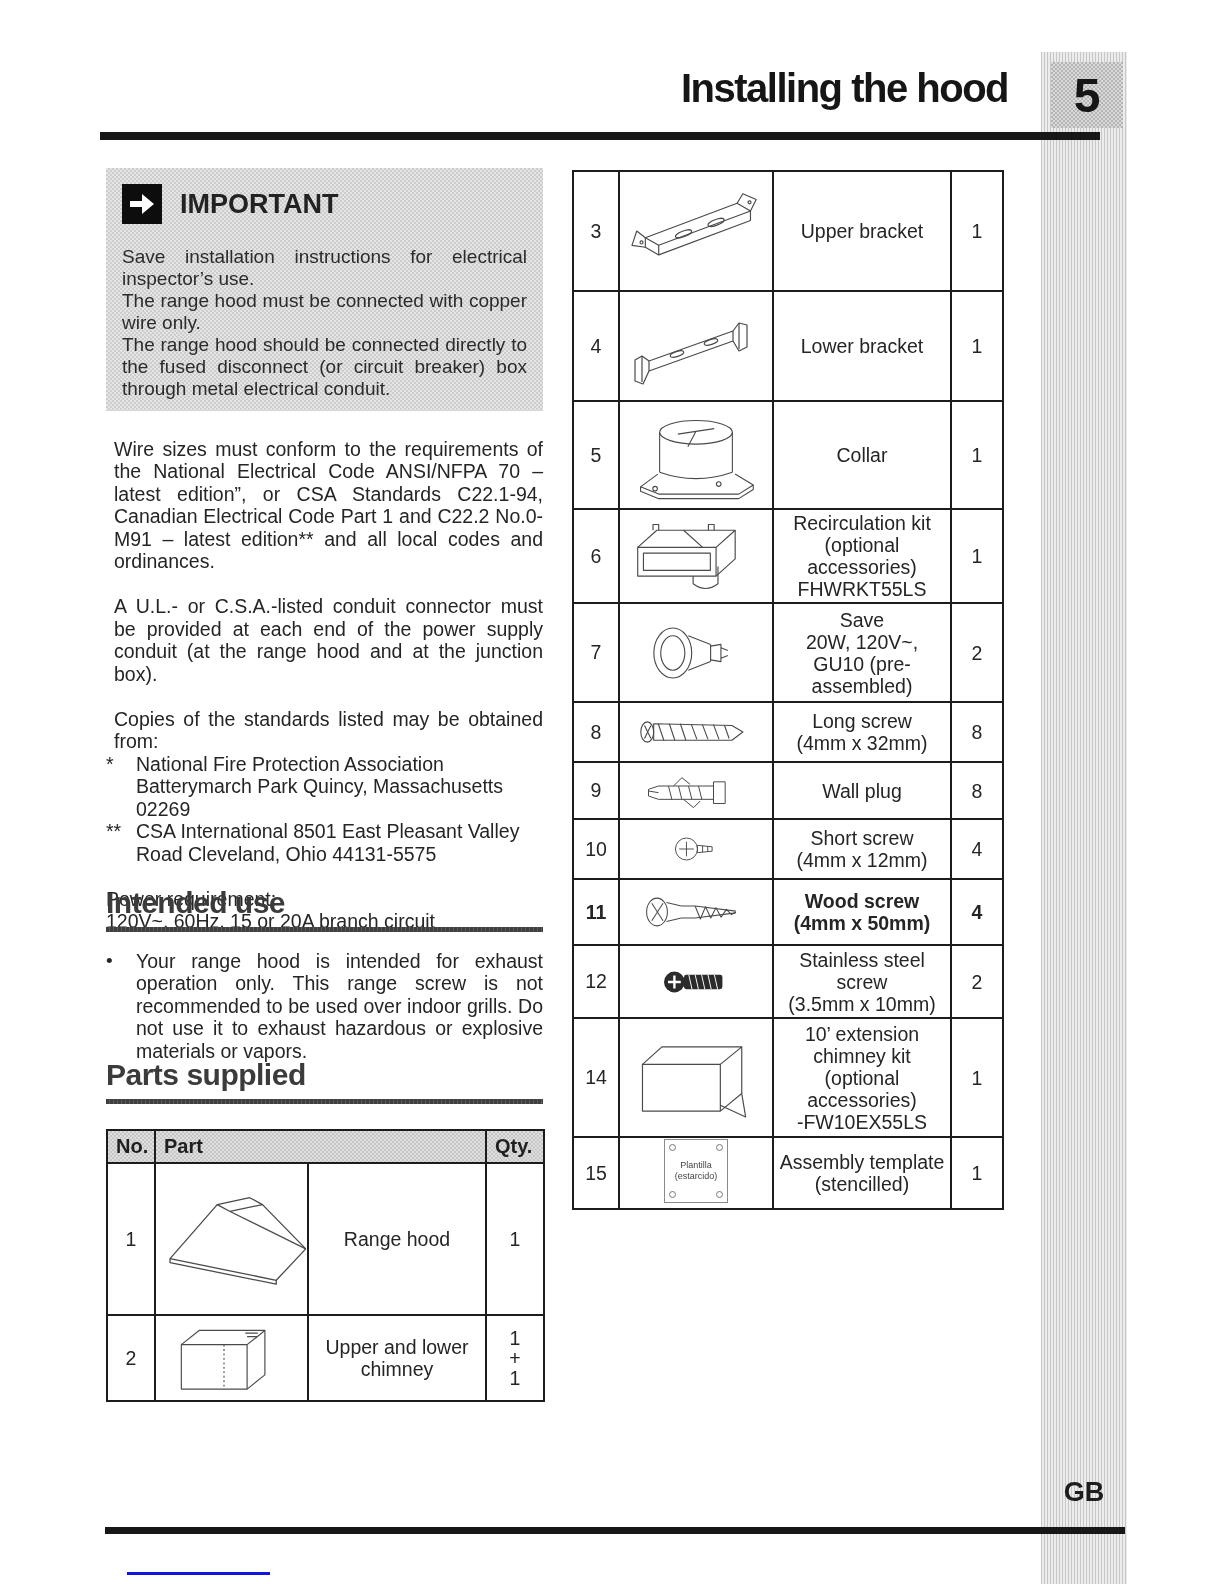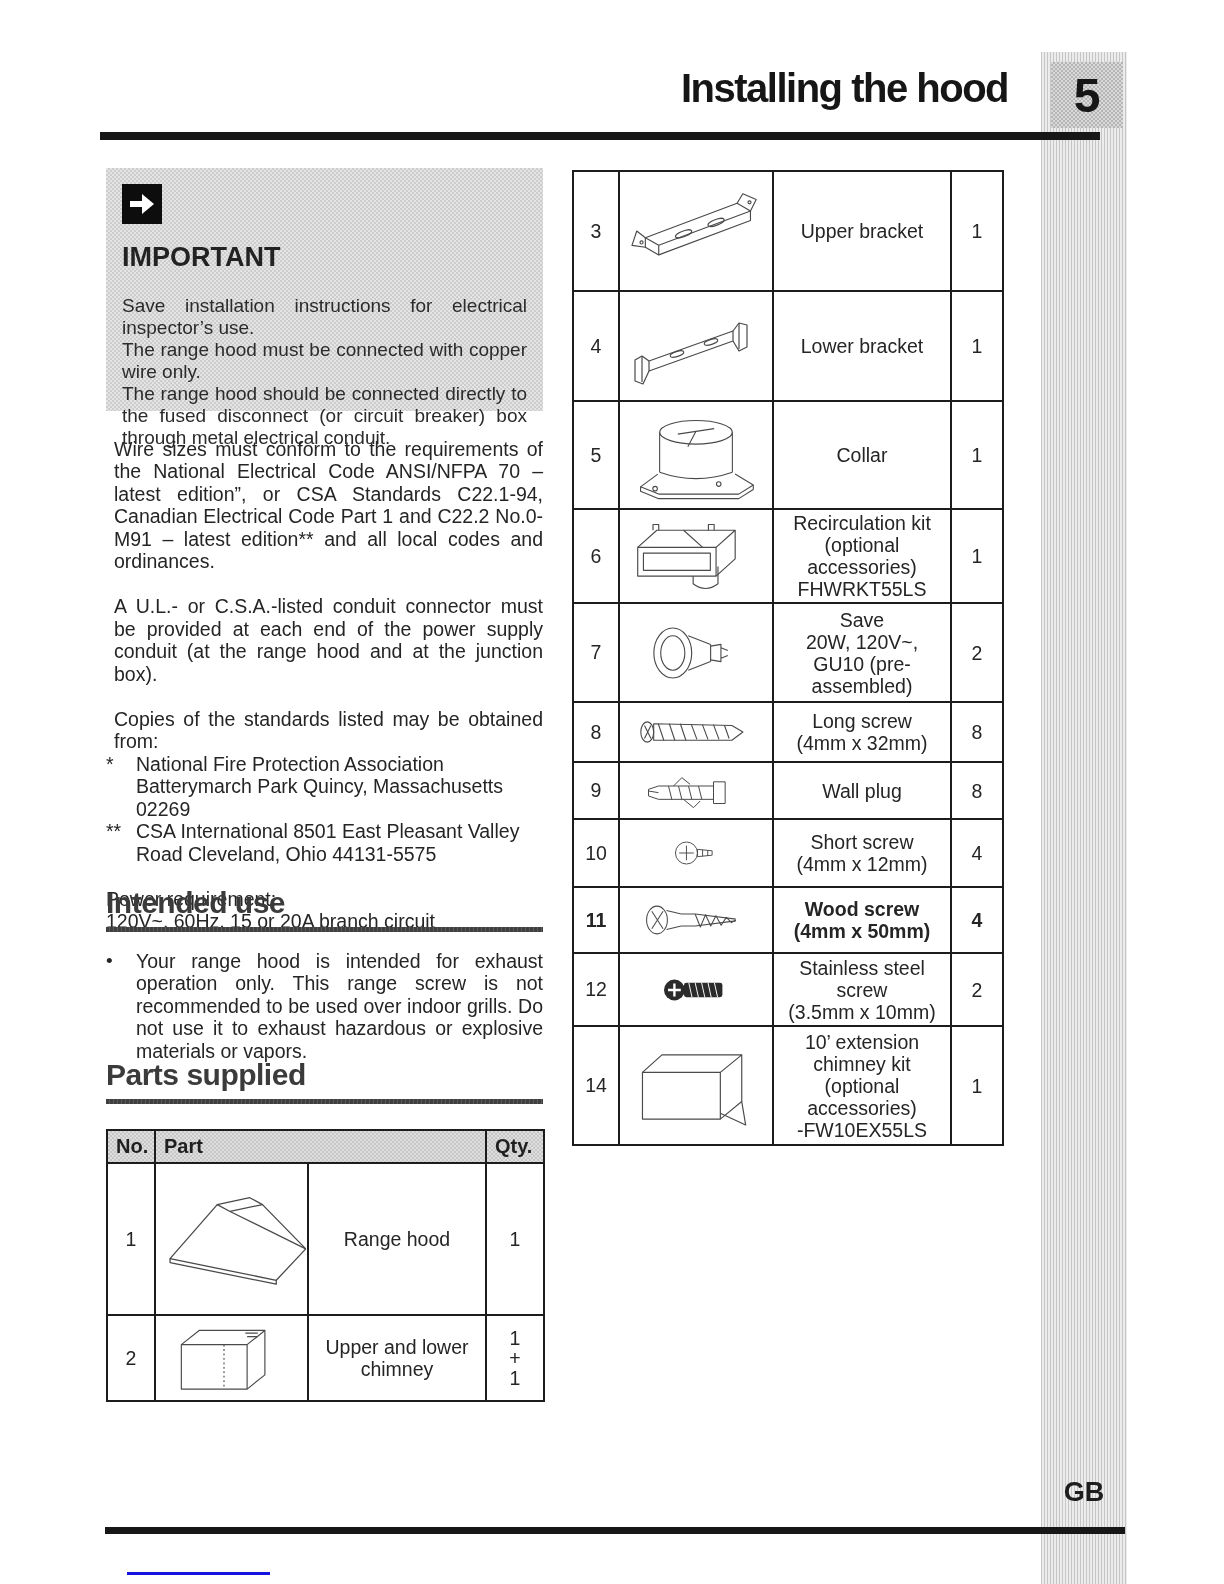--- a/index.html
+++ b/index.html
@@ -20,21 +20,21 @@
   .doc-title{position:absolute;left:500px;top:66px;width:508px;text-align:right;
         font-size:40px;font-weight:bold;letter-spacing:-1.5px;color:#161616;}
   .rule-top{position:absolute;left:100px;top:132px;width:1000px;height:8px;background:#171717;}
   .rule-bottom{position:absolute;left:105px;top:1527px;width:1020px;height:7px;background:#171717;}
   .blue-line{position:absolute;left:127px;top:1572px;width:143px;height:3px;background:#1414e0;}
 
   
   .important-box{position:absolute;left:106px;top:168px;width:437px;height:243px;
         box-sizing:border-box;padding:16px 16px 0 16px;
         background:repeating-conic-gradient(#cdcdcd 0% 25%,#e4e4e4 0% 50%) 0 0/4px 4px;}
-  .imp-head{display:flex;gap:18px;flex-direction:column;}
+  .imp-head{display:flex;align-items:center;gap:18px;}
   .imp-icon{width:40px;height:40px;background:#0d0d0d;display:flex;align-items:center;justify-content:center;flex:0 0 auto;}
   .imp-title{font-size:27px;font-weight:bold;color:#222;}
   .imp-body{margin-top:22px;font-size:19px;line-height:22px;color:#2b2b2b;}
   .imp-body p{margin:0;text-align:justify;}
 
   
   .body-flow{position:absolute;left:106px;top:438px;width:437px;
         font-size:19.5px;line-height:22.4px;color:#252525;}
   .body-flow p{margin:0 0 23px 8px;text-align:justify;}
   .body-flow p.tight{margin-bottom:0;}
@@ -296,21 +296,21 @@
           <path d="M30 24 L96 24 M30 40 L96 40"></path>
           <path d="M96 19 L110 19 L110 45 L96 45 Z"></path>
           <path d="M30 24 L18 28 L18 36 L30 40 M18 30 L30 32"></path>
           <path d="M42 24 L46 40 M54 24 L58 40 M66 24 L70 40 M78 24 L82 40"></path>
           <path d="M48 24 L58 14 L68 22 M60 40 L72 50 L80 42"></path>
         </svg></span>
       </td>
       <td class="desc">Wall plug</td>
       <td class="qty">8</td>
     </tr>
-    <tr style="height:68px;">
+    <tr style="height:60px;">
       <td class="no">10</td>
       <td class="img">
         <span class="ill"><svg width="110" height="52" viewBox="0 0 150 60" fill="none" stroke="#4a4a4a" stroke-width="1.3" stroke-linejoin="round">
           <circle cx="62" cy="30" r="15"></circle>
           <path d="M62 20 L62 40 M52 30 L72 30"></path>
           <path d="M77 25 L97 27 L97 33 L77 35 Z M84 25.5 L84 34.5 M91 26 L91 34"></path>
         </svg></span>
       </td>
       <td class="desc">Short screw
 (4mm x 12mm)</td>
@@ -357,19 +357,35 @@
           <path d="M100 78 L126 90 L122 66"></path>
         </svg></span>
       </td>
       <td class="desc">10’ extension
 chimney kit
 (optional
 accessories)
 -FW10EX55LS</td>
       <td class="qty">1</td>
     </tr>
+    <tr style="height:72px;">
+      <td class="no">15</td>
+      <td class="img">
+        <span class="template-card">
+          <span class="tdot tl"></span>
+          <span class="tdot tr"></span>
+          <span class="tdot bl"></span>
+          <span class="tdot br"></span>
+          <span class="template-label">Plantilla
+(estarcido)</span>
+        </span>
+      </td>
+      <td class="desc">Assembly template
+(stencilled)</td>
+      <td class="qty">1</td>
+    </tr>
   </tbody>
     </table>
 
   <div class="rule-bottom"></div>
   <div class="blue-line"></div>
 
 </div>
 
 </body></html>

